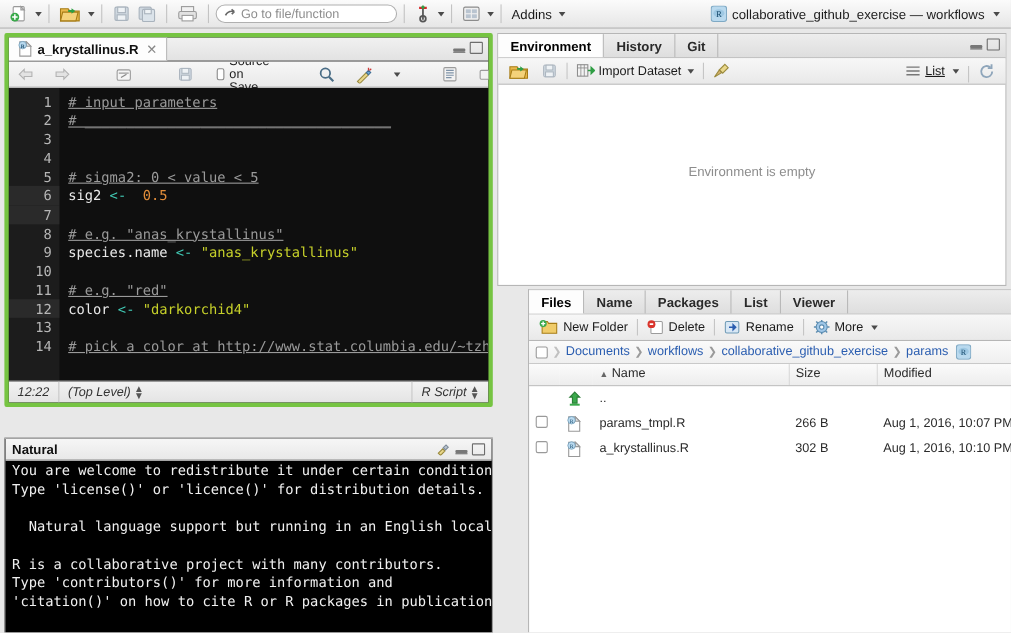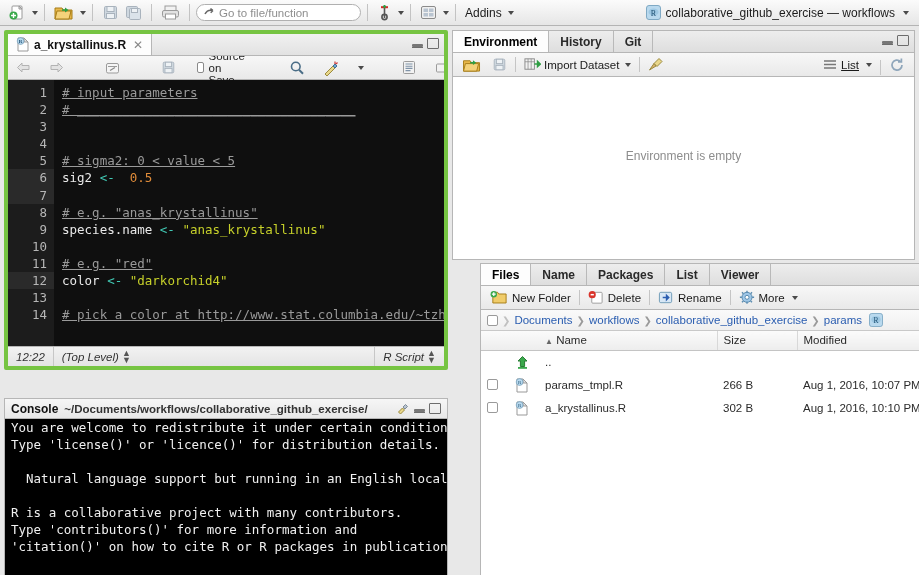--- a/index.html
+++ b/index.html
@@ -399,22 +399,21 @@
       <div class="div" style="margin-left:auto"></div>
       <div class="cell">
         <span>R Script</span>
         <span class="updown">▲<span style="margin-top:-2px">▼</span></span>
       </div>
     </div>
   </div>
 
   <div class="console-pane">
     <div class="con-head">
-      <span class="t">Console</span>
-      <span class="p">~/Documents/workflows/collaborative_github_exercise/</span>
+      <span class="t">Natural</span>
       <span style="margin-left:auto;display:flex;gap:4px;align-items:center">
         <svg width="13" height="11" viewBox="0 0 13 11">
             <path d="M1.5 9l4-4 2 2-4 4z" fill="#e9d78a" stroke="#9b8b3f"></path>
             <path d="M6 4l2.5-2.5L10.5 3.5 8 6z" fill="#b9c4d0" stroke="#7f8c99"></path>
           </svg>
         <span class="wb-min">
             <i></i>
           </span>
         <span class="wb-max"></span>
       </span>

